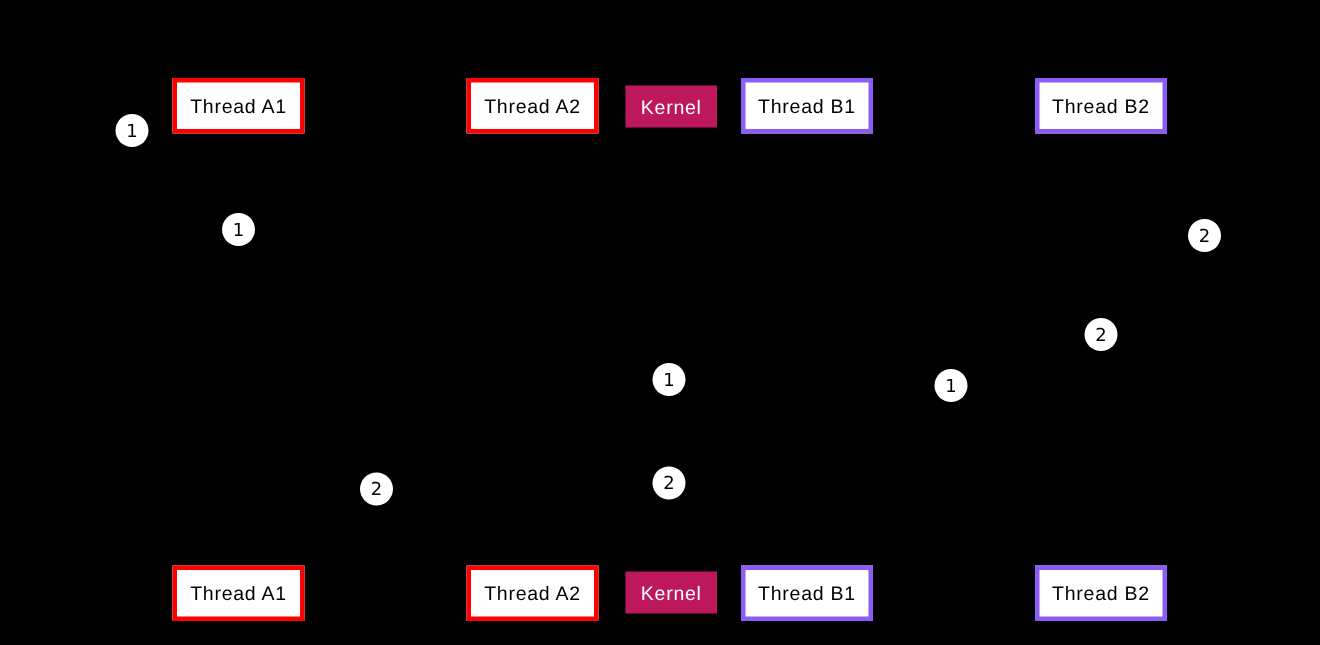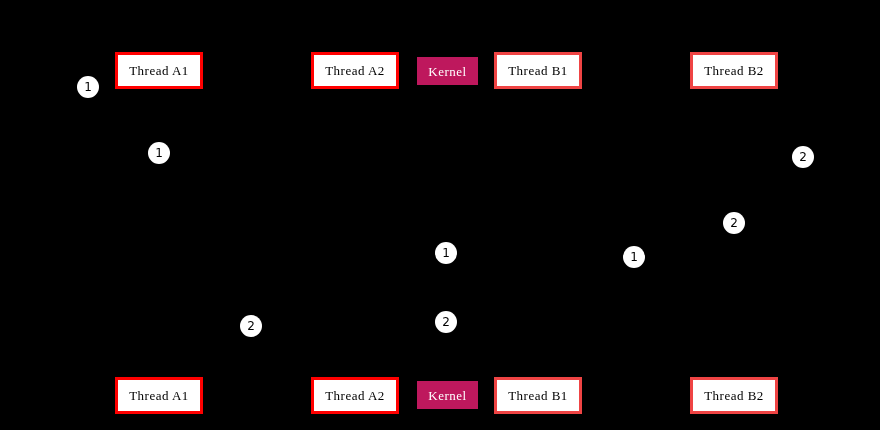--- a/index.html
+++ b/index.html
@@ -23,34 +23,34 @@
     width: 880px;
     height: 430px;
     pointer-events: none;
   }
   .node-box {
     position: absolute;
     box-sizing: border-box;
     display: flex;
     align-items: center;
     justify-content: center;
-    font-family: Liberation Serif, serif;
+    font-family: Liberation Sans, sans-serif;
     font-size: 13px;
     letter-spacing: 0.5px;
     white-space: nowrap;
     line-height: 1;
   }
   .node-box.thread-red {
     background: #ffffff;
     border: 3px solid #ff0000;
     color: #000000;
   }
   .node-box.thread-blue {
     background: #ffffff;
-    border: 3px solid #ef4444;
+    border: 3px solid #8b5cf6;
     color: #000000;
   }
   .node-box.kernel {
     background: #be185d;
     border: 0 solid #0000ff;
     color: #ffffff;
   }
   .step-marker {
     position: absolute;
     box-sizing: border-box;

